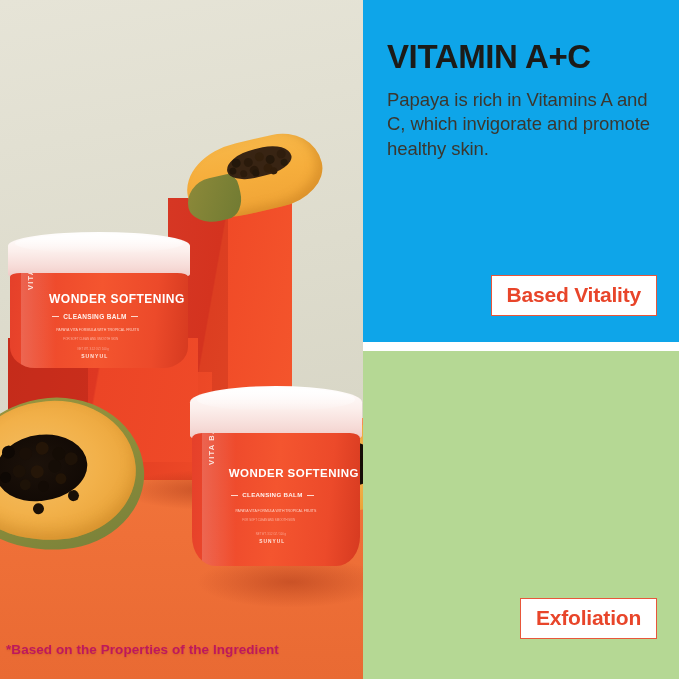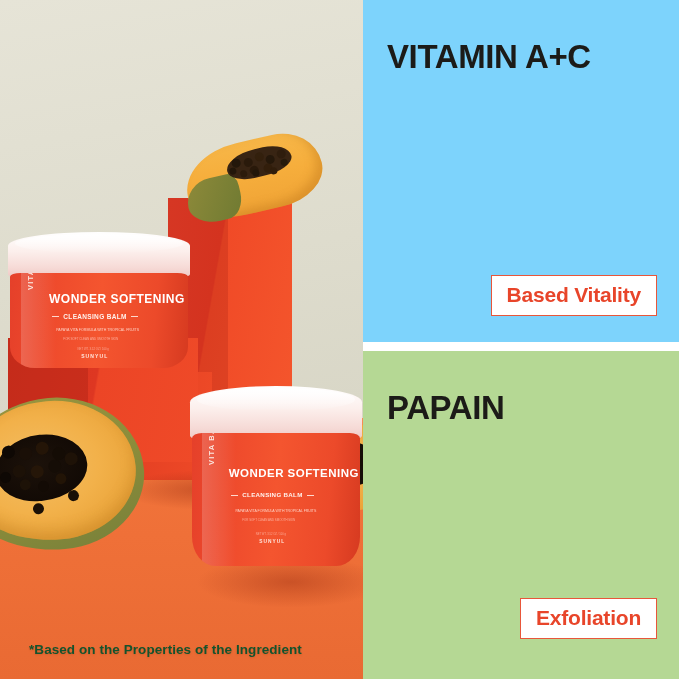--- a/index.html
+++ b/index.html
@@ -232,41 +232,41 @@
   #jar-second .vita  { font-size:7.5px; top:24%; }
   #jar-second .title { font-size:11.5px; top:26%; }
   #jar-second .sub   { font-size:6.2px; top:44%; }
   #jar-second .fine  { font-size:3.5px; top:57%; }
   #jar-second .fine2 { font-size:2.9px; top:64%; }
   #jar-second .brand { font-size:4.8px; top:80%; }
   #jar-second .netwt { font-size:2.7px; top:75%; }
 
   
   .disclaimer {
-    position:absolute; left:29px; bottom:22px;
-    color:#14532d; font-size:13.5px; font-weight:700;
+    position:absolute; left:6px; bottom:22px;
+    color:#be185d; font-size:13.5px; font-weight:700;
     letter-spacing:.005em; z-index:9;
     text-shadow:0 1px 2px rgba(120,40,10,.18);
   }
 
   
   .right {
     flex:1 1 auto;
     display:flex; flex-direction:column;
     background:#ffffff;
   }
   .panel {
     position:relative;
     display:flex; flex-direction:column;
     padding:40px 22px 0 24px;
     overflow:hidden;
   }
   .panel-top {
     height:342px;
-    background:#7dd3fc;
+    background:#0ea5e9;
   }
   .panel-divider { height:9px; background:#FFFFFF; }
   .panel-bottom {
     height:328px;
     background:#B5D894;
   }
   .panel h2 {
     font-size:33px; font-weight:800; color:#1C1B18;
     letter-spacing:-.012em; line-height:1; margin-bottom:15px;
   }
@@ -349,28 +349,28 @@
       </div>
     </div>
 
     <div class="disclaimer">*Based on the Properties of the Ingredient</div>
   </div>
 
   <div class="right">
 
     <section class="panel panel-top">
       <h2>VITAMIN A+C</h2>
+      <p class="body-copy">Papaya is rich in Vitamins A and C, which invigorate and promote healthy skin.</p>
       <div class="badge-row">
         <span class="badge">Based Vitality</span>
       </div>
     </section>
 
     <div class="panel-divider"></div>
 
     <section class="panel panel-bottom">
-      <h2>PAPAIN</h2>
       <div class="badge-row">
         <span class="badge">Exfoliation</span>
       </div>
     </section>
 
   </div>
 </div>
 
 </body></html>

